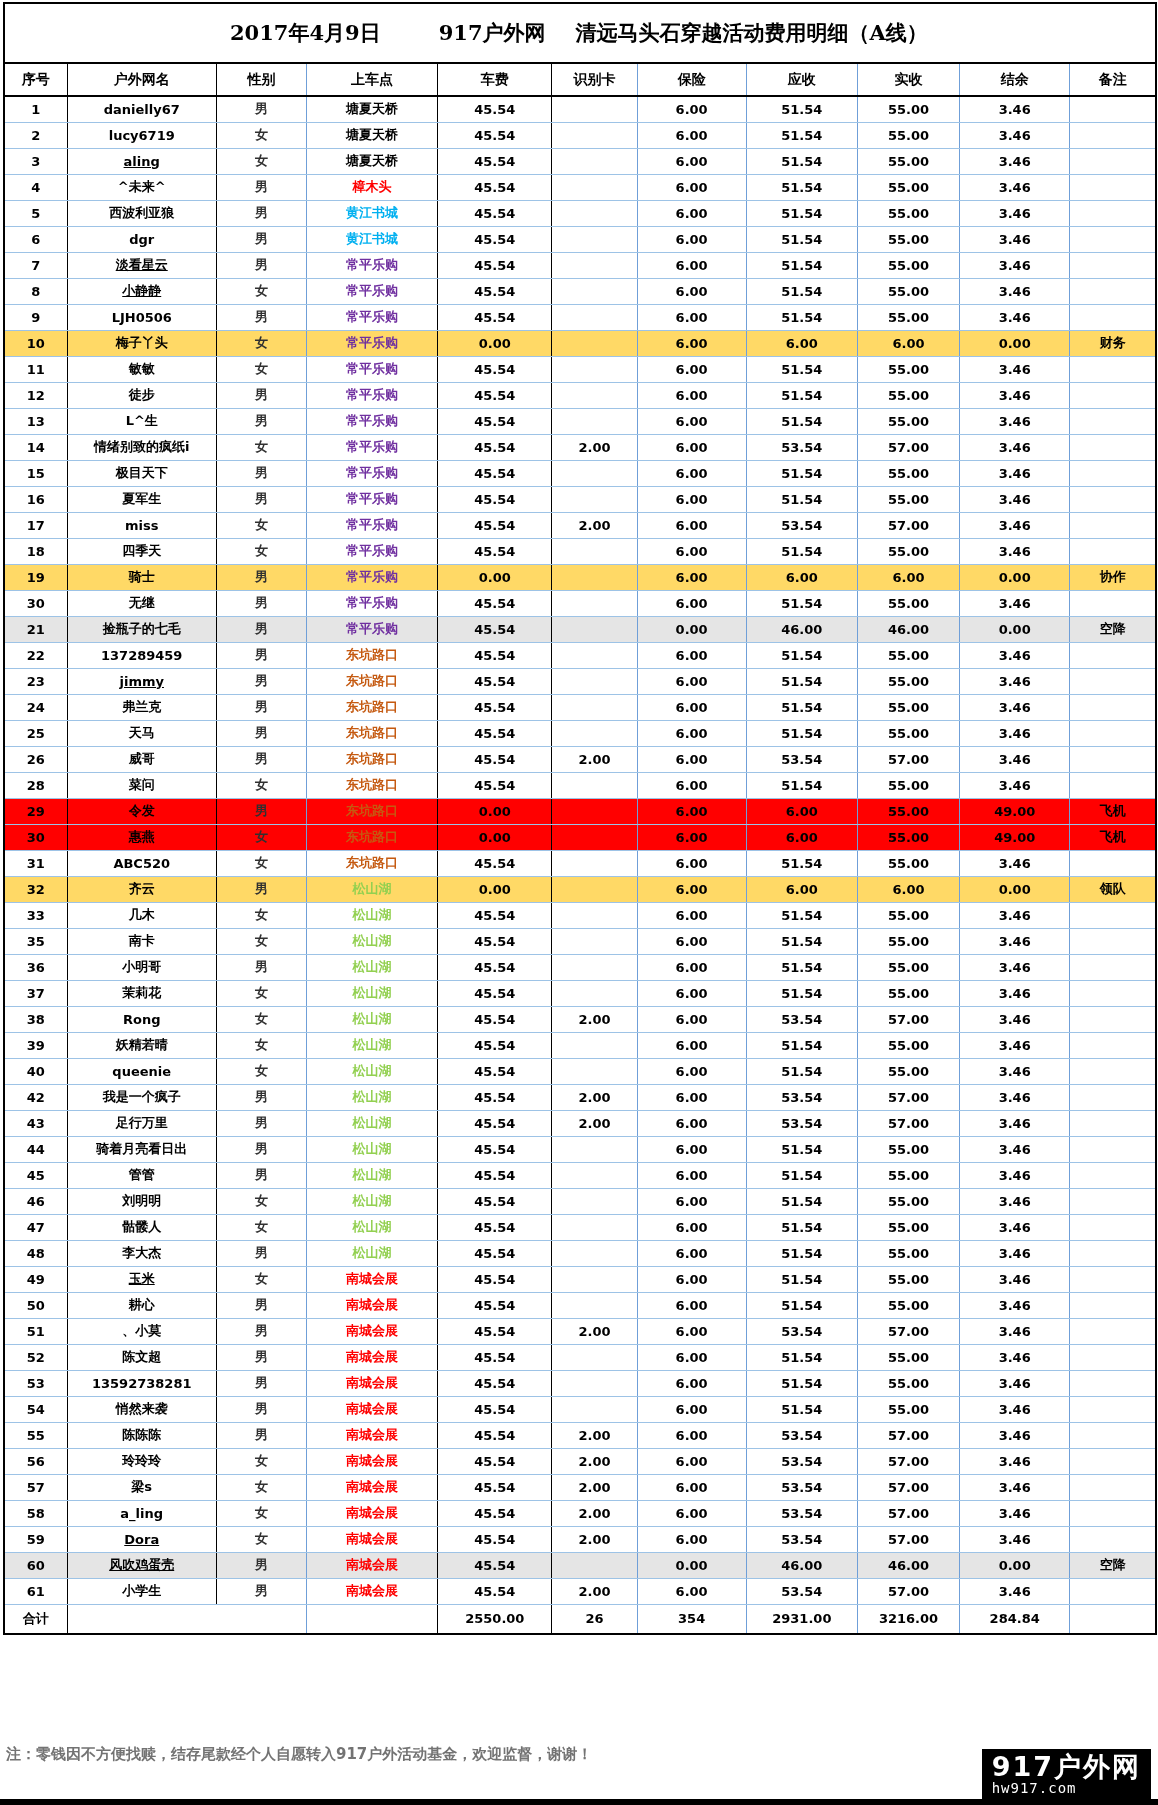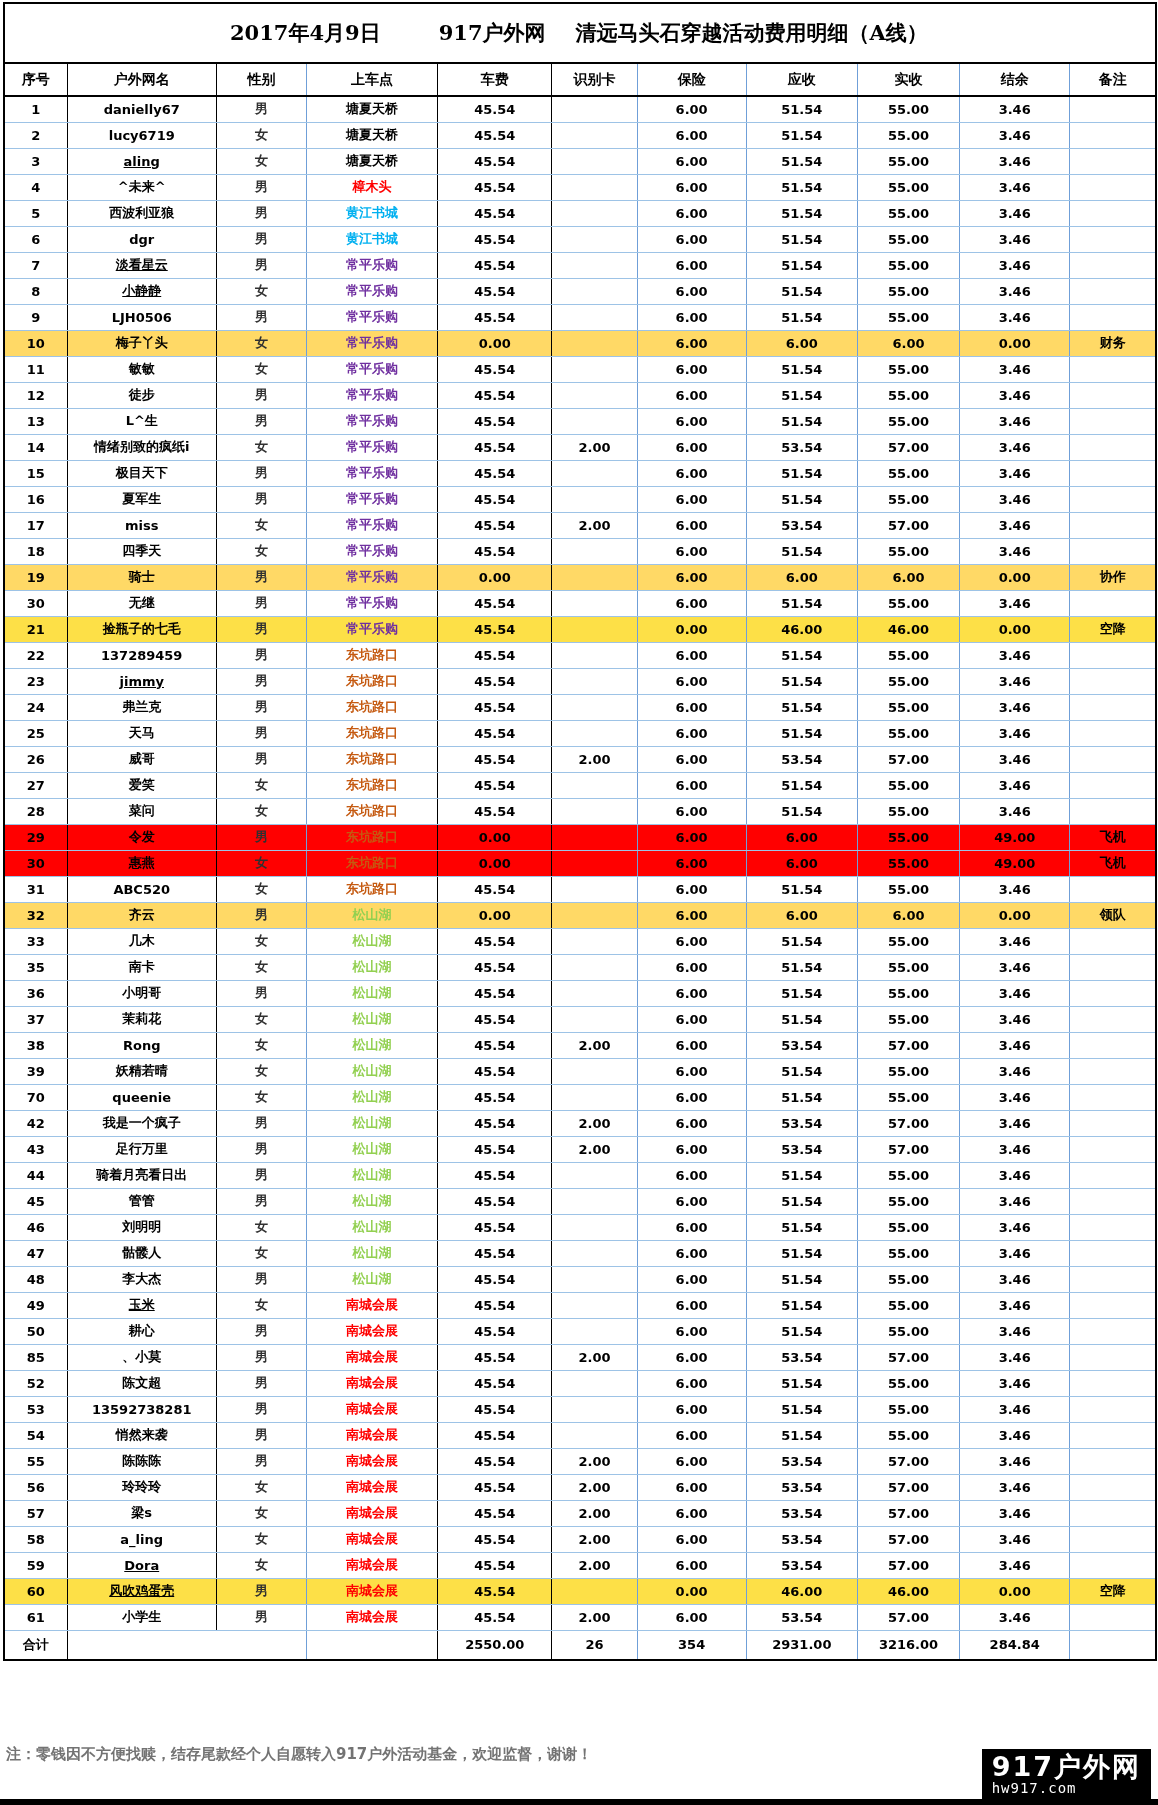--- a/index.html
+++ b/index.html
@@ -13,21 +13,21 @@
   .t-site{margin-right:30px;}
   table{border-collapse:collapse;table-layout:fixed;width:100%;border-top:2px solid #000;}
   td,th{overflow:hidden;white-space:nowrap;text-align:center;vertical-align:middle;
         border-bottom:1px solid #9dc3e6;padding:0 2px;box-sizing:border-box;}
   th{height:33px;font-size:14px;font-weight:bold;color:#000;border-bottom:2px solid #000;}
   td{height:26px;font-size:13px;font-weight:bold;color:#000;}
   
   .vb{border-right:1px solid #000;}
   .vu{border-right:1px solid #6f9fd8;}
   tr.hl-y td{background:#FFD966;}
-  tr.hl-b td{background:#fde047;}
+  tr.hl-b td{background:#e5e5e5;}
   tr.hl-r td{background:#FF0000;}
   tr.total-row td{height:29px;border-bottom:none;font-size:13px;}
   .uline{text-decoration:underline;}
   .gender{color:#303030;}
   .footnote{position:absolute;left:6px;top:1745px;font-size:15px;font-weight:bold;color:#737373;}
   .logo{position:absolute;right:7px;bottom:6px;background:#000;color:#fff;
         padding:4px 10px 3px 10px;text-align:left;line-height:1.05;}
   .logo .l1{font-size:27px;font-weight:bold;letter-spacing:2px;
             font-family:"DejaVu Sans","Liberation Sans",sans-serif;}
   .logo .l2{font-size:14px;font-family:"DejaVu Sans Mono","Liberation Mono",monospace;letter-spacing:1px;}
@@ -405,33 +405,20 @@
             <td class="vb" style="color: rgb(197, 90, 17);">东坑路口</td>
             <td class="vb">45.54</td>
             <td class="vu">2.00</td>
             <td class="vu">6.00</td>
             <td class="vu">53.54</td>
             <td class="vu">57.00</td>
             <td class="vu">3.46</td>
             <td class=""></td>
           </tr>
           <tr>
-            <td class="vb">27</td>
-            <td class="vb">爱笑</td>
-            <td class="vu gender">女</td>
-            <td class="vb" style="color: rgb(197, 90, 17);">东坑路口</td>
-            <td class="vb">45.54</td>
-            <td class="vu"></td>
-            <td class="vu">6.00</td>
-            <td class="vu">51.54</td>
-            <td class="vu">55.00</td>
-            <td class="vu">3.46</td>
-            <td class=""></td>
-          </tr>
-          <tr>
             <td class="vb">28</td>
             <td class="vb">菜问</td>
             <td class="vu gender">女</td>
             <td class="vb" style="color: rgb(197, 90, 17);">东坑路口</td>
             <td class="vb">45.54</td>
             <td class="vu"></td>
             <td class="vu">6.00</td>
             <td class="vu">51.54</td>
             <td class="vu">55.00</td>
             <td class="vu">3.46</td>
@@ -561,21 +548,21 @@
             <td class="vb" style="color: rgb(146, 208, 80);">松山湖</td>
             <td class="vb">45.54</td>
             <td class="vu"></td>
             <td class="vu">6.00</td>
             <td class="vu">51.54</td>
             <td class="vu">55.00</td>
             <td class="vu">3.46</td>
             <td class=""></td>
           </tr>
           <tr>
-            <td class="vb">70</td>
+            <td class="vb">40</td>
             <td class="vb">queenie</td>
             <td class="vu gender">女</td>
             <td class="vb" style="color: rgb(146, 208, 80);">松山湖</td>
             <td class="vb">45.54</td>
             <td class="vu"></td>
             <td class="vu">6.00</td>
             <td class="vu">51.54</td>
             <td class="vu">55.00</td>
             <td class="vu">3.46</td>
             <td class=""></td>
@@ -691,21 +678,21 @@
             <td class="vb" style="color: rgb(255, 0, 0);">南城会展</td>
             <td class="vb">45.54</td>
             <td class="vu"></td>
             <td class="vu">6.00</td>
             <td class="vu">51.54</td>
             <td class="vu">55.00</td>
             <td class="vu">3.46</td>
             <td class=""></td>
           </tr>
           <tr>
-            <td class="vb">85</td>
+            <td class="vb">51</td>
             <td class="vb">、小莫</td>
             <td class="vu gender">男</td>
             <td class="vb" style="color: rgb(255, 0, 0);">南城会展</td>
             <td class="vb">45.54</td>
             <td class="vu">2.00</td>
             <td class="vu">6.00</td>
             <td class="vu">53.54</td>
             <td class="vu">57.00</td>
             <td class="vu">3.46</td>
             <td class=""></td>

